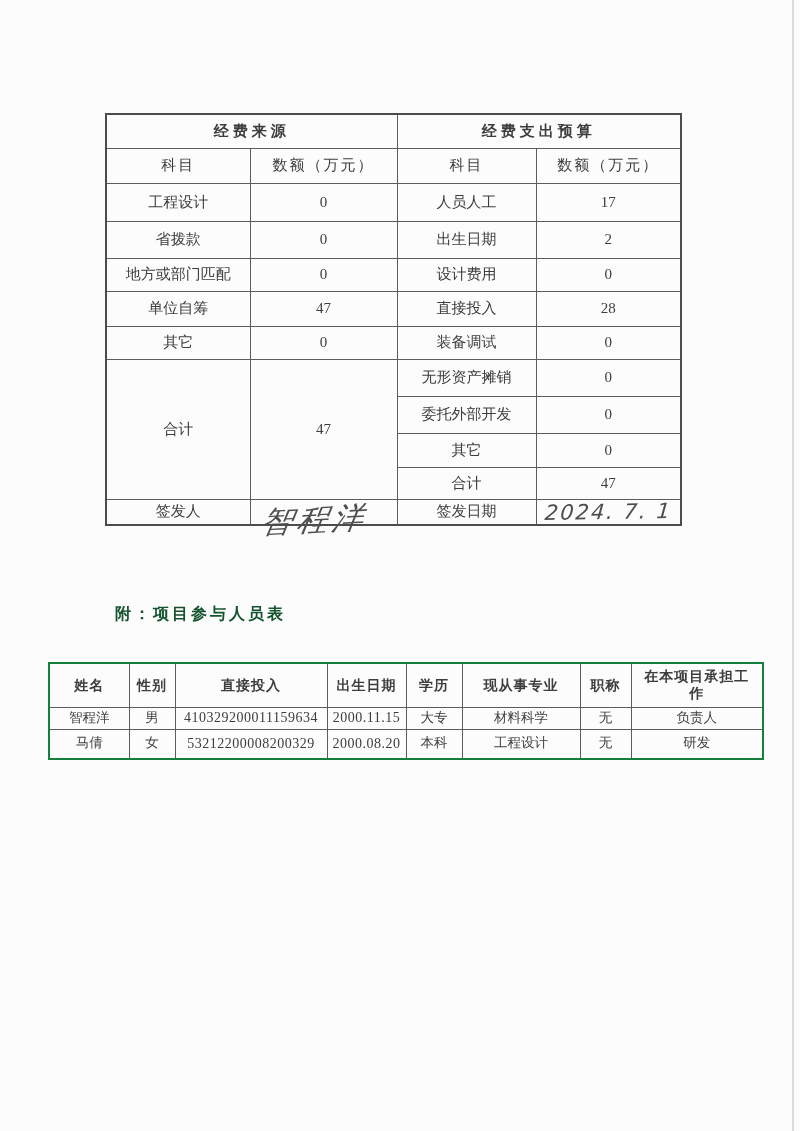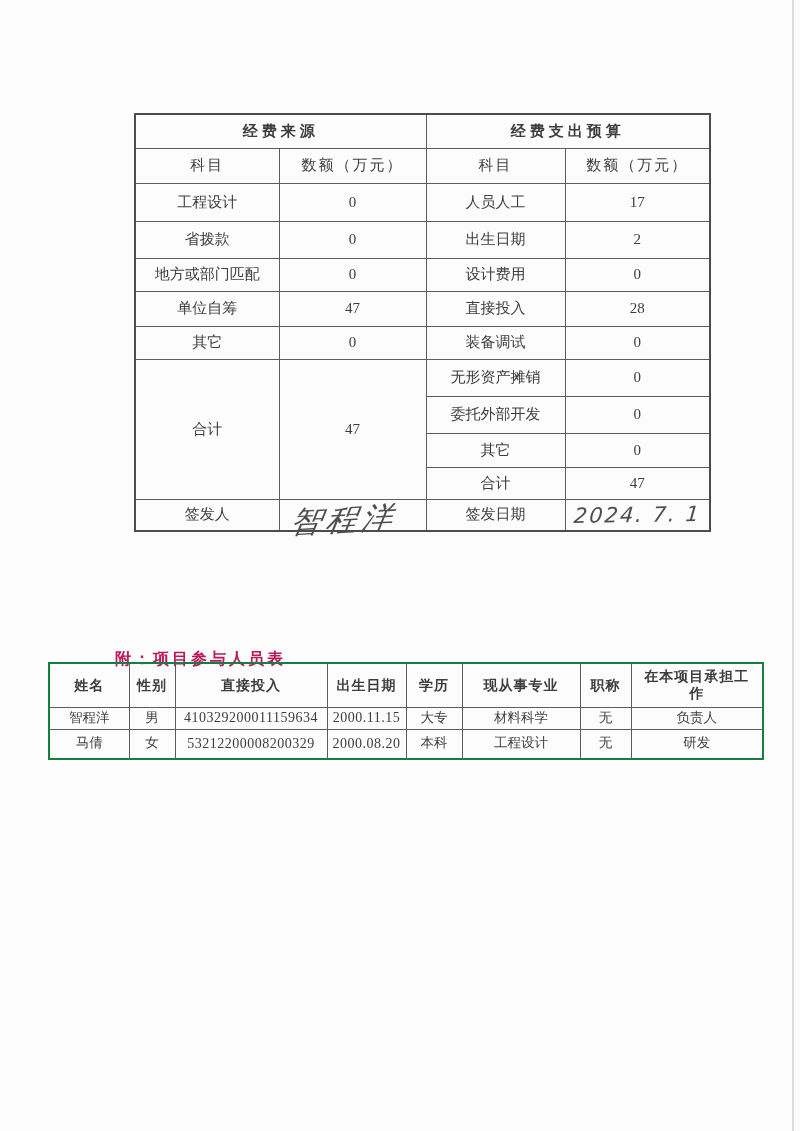--- a/index.html
+++ b/index.html
@@ -16,21 +16,20 @@
     background:#dcdcdc;
   }
 
   
   table{border-collapse:collapse;table-layout:fixed;}
   td{padding:0;text-align:center;vertical-align:middle;overflow:visible;}
 
   .budget{
     position:absolute;left:105px;top:113px;width:575px;
     font-size:15px;
-    margin-left:29px;
   }
   .budget td{border:1px solid #5c5c5c;}
   .budget{border:2px solid #4c4c4c;}
   .budget .th{font-weight:700;letter-spacing:4px;font-size:15px;}
   .budget .colhead{letter-spacing:2px;}
 
   .sig-cell{position:relative;}
   .sig{
     position:absolute;left:14px;top:2px;
     font-family:"Liberation Serif","DejaVu Serif",serif;
@@ -43,23 +42,23 @@
   .hand-date{
     display:inline-block;
     font-family:"DejaVu Sans","Liberation Sans",sans-serif;
     font-style:italic;font-size:21px;color:#4e4e4e;
     letter-spacing:2px;white-space:nowrap;
     transform:skewX(-6deg) rotate(-1deg);
   }
 
   
   .attach-title{
-    position:absolute;left:115px;top:649px;
+    position:absolute;left:115px;top:604px;
     font-size:16px;font-weight:700;letter-spacing:3px;
-    color:#be185d;
+    color:#14532d;
   }
   .people{
     position:absolute;left:48px;top:662px;width:714px;
     font-size:13.5px;
   }
   .people td{border:1px solid #5c5c5c;line-height:1.25;}
   .people{border:2px solid #15803d;}
   .people .th{font-weight:700;font-size:14px;letter-spacing:1px;}
   .people .wrap-head{padding:0 11px;}
   .people .num{font-size:14px;letter-spacing:0.5px;}
@@ -129,21 +128,21 @@
         <td>0</td>
       </tr>
       <tr style="height:34px">
         <td>其它</td>
         <td>0</td>
       </tr>
       <tr style="height:32px">
         <td>合计</td>
         <td>47</td>
       </tr>
-      <tr style="height:32px">
+      <tr style="height:26px">
         <td>签发人</td>
         <td class="sig-cell">
           <span class="sig">智程洋</span>
         </td>
         <td>签发日期</td>
         <td>
           <span class="hand-date">2024. 7. 1</span>
         </td>
       </tr>
     </tbody>

